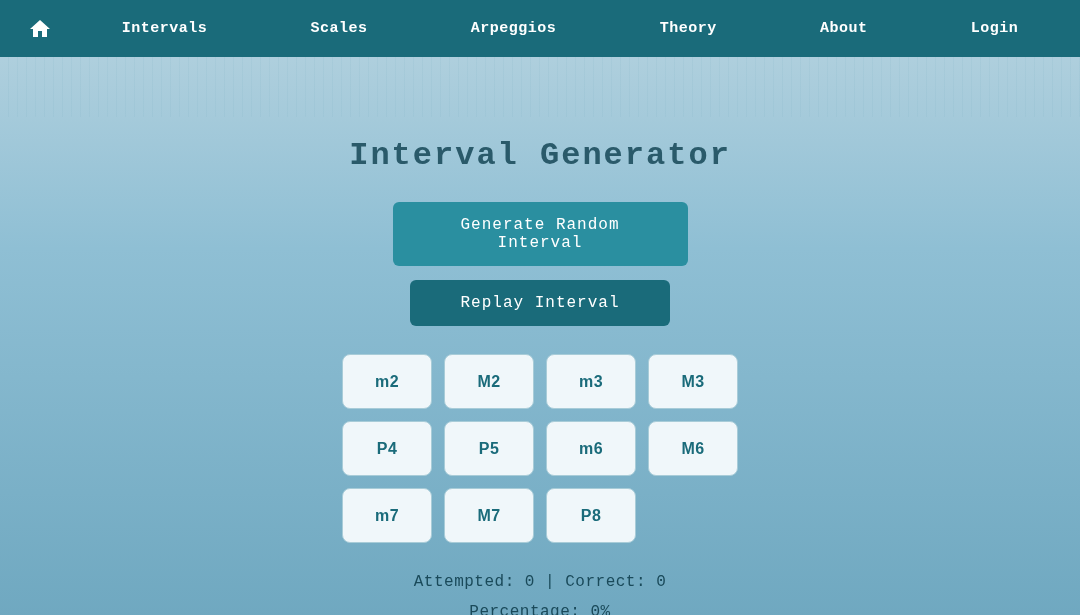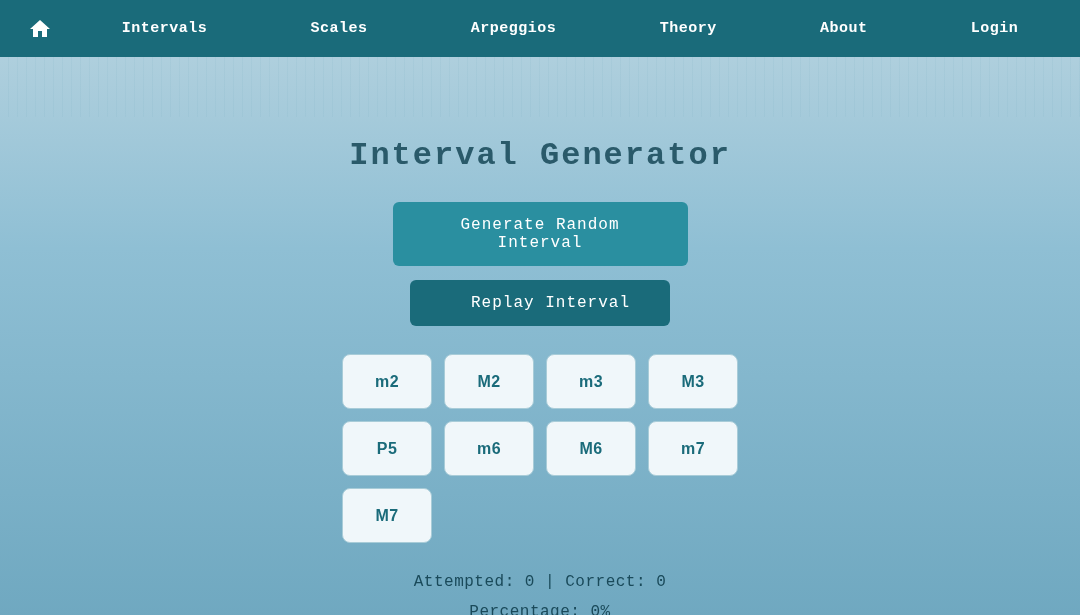--- a/index.html
+++ b/index.html
@@ -94,21 +94,20 @@
       color: white;
       border: none;
       border-radius: 6px;
       padding: 14px 40px;
       font-family: 'Courier New', Courier, monospace;
       font-size: 16px;
       letter-spacing: 1px;
       cursor: pointer;
       margin-bottom: 28px;
       width: 260px;
-      text-align: right;
     }
 
     .interval-grid {
       display: grid;
       grid-template-columns: repeat(4, 90px);
       gap: 12px;
       margin-bottom: 30px;
     }
 
     .interval-btn {
@@ -177,22 +176,24 @@
   <h1 class="page-title">Interval Generator</h1>
 
   <button class="btn-generate">Generate Random Interval</button>
   <button class="btn-replay">Replay Interval</button>
 
   <div class="interval-grid" id="interval-grid">
   <button class="interval-btn">m2</button>
       <button class="interval-btn">M2</button>
       <button class="interval-btn">m3</button>
       <button class="interval-btn">M3</button>
+      <button class="interval-btn">P4</button>
       <button class="interval-btn">P5</button>
       <button class="interval-btn">m6</button>
       <button class="interval-btn">M6</button>
       <button class="interval-btn">m7</button>
       <button class="interval-btn">M7</button>
+      <button class="interval-btn">P8</button>
     </div>
 
   <p class="stats-text">Attempted: 0 | Correct: 0</p>
   <p class="percentage-text">Percentage: 0%</p>
 </div>
 
 </body></html>

